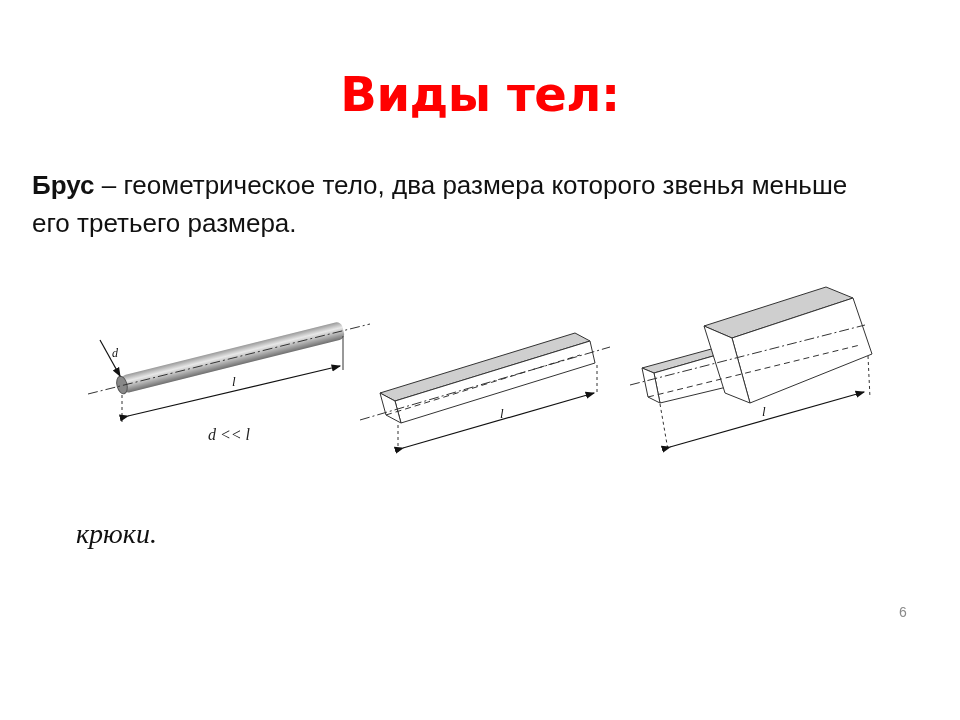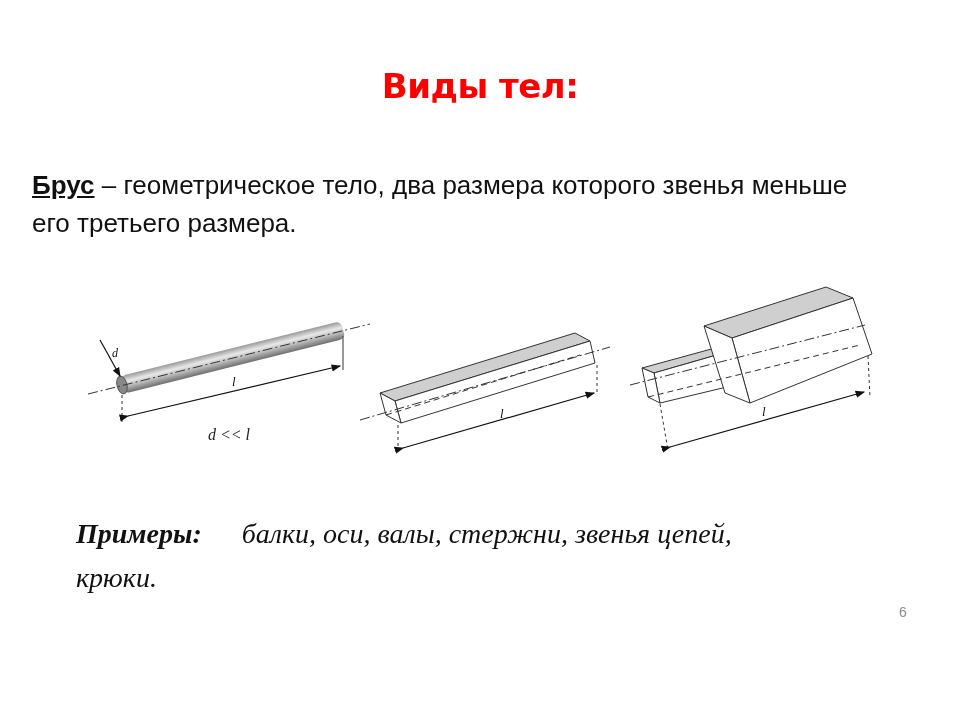--- a/index.html
+++ b/index.html
@@ -1,19 +1,19 @@
 <!DOCTYPE html>
 <html><head>
 <meta charset="utf-8">
 <style>
   html, body { margin: 0; padding: 0; }
   body { width: 960px; height: 720px; background: #ffffff; position: relative; overflow: hidden; font-family: "Liberation Sans", sans-serif; }
-  .title { position: absolute; left: 0; width: 960px; top: 66px; text-align: center; color: #ff0000; font-weight: bold; font-size: 34px; font-family: "DejaVu Sans", sans-serif; letter-spacing: -0.5px; }
+  .title { position: absolute; left: 0; width: 960px; top: 66px; text-align: center; color: #ff0000; font-weight: bold; font-size: 48px; font-family: "DejaVu Sans", sans-serif; letter-spacing: -0.5px; }
   .def { position: absolute; left: 32px; top: 166px; width: 960px; font-size: 26px; line-height: 38px; color: #111; font-family: "Liberation Sans Narrow", "Liberation Sans", sans-serif; white-space: nowrap; }
-  .def b { font-weight: bold; text-decoration: underline; }
+  .def b { font-weight: bold; }
   .diagram { position: absolute; left: 0; top: 270px; width: 960px; height: 200px; }
   .examples { position: absolute; left: 76px; top: 512px; width: 800px; font-family: "Liberation Serif", "DejaVu Serif", serif; font-size: 28px; line-height: 44px; color: #111; font-style: italic; }
   .examples .lbl { font-weight: bold; margin-right: 40px; }
   .pagenum { position: absolute; left: 899px; top: 604px; font-size: 14px; color: #8a8a8a; font-family: "Liberation Sans", sans-serif; }
 </style>
 </head>
 <body>
 
 <div class="title">Виды тел:</div>
 
@@ -72,17 +72,16 @@
     <line x1="630" y1="385" x2="865" y2="325" stroke-dasharray="10,3,2,3"></line>
     <line x1="648" y1="397" x2="860" y2="345" stroke-dasharray="6,4"></line>
     <line x1="660" y1="404" x2="668" y2="450" stroke-dasharray="3,3"></line>
     <line x1="868" y1="356" x2="870" y2="398" stroke-dasharray="3,3"></line>
     <line x1="670" y1="447" x2="864" y2="392" stroke="#111" stroke-width="1.2" marker-end="url(#arr)" marker-start="url(#arr)"></line>
     <text x="762" y="416" font-family="Liberation Serif, serif" font-style="italic" font-size="13" fill="#111" stroke="none">l</text>
   </g>
 </svg>
 
 <div class="examples">
-  <div><span class="lbl">Примеры:</span><span>балки, оси, валы, стержни, звенья цепей,</span></div>
   <div>крюки.</div>
 </div>
 
 <div class="pagenum">6</div>
 
 </body></html>

